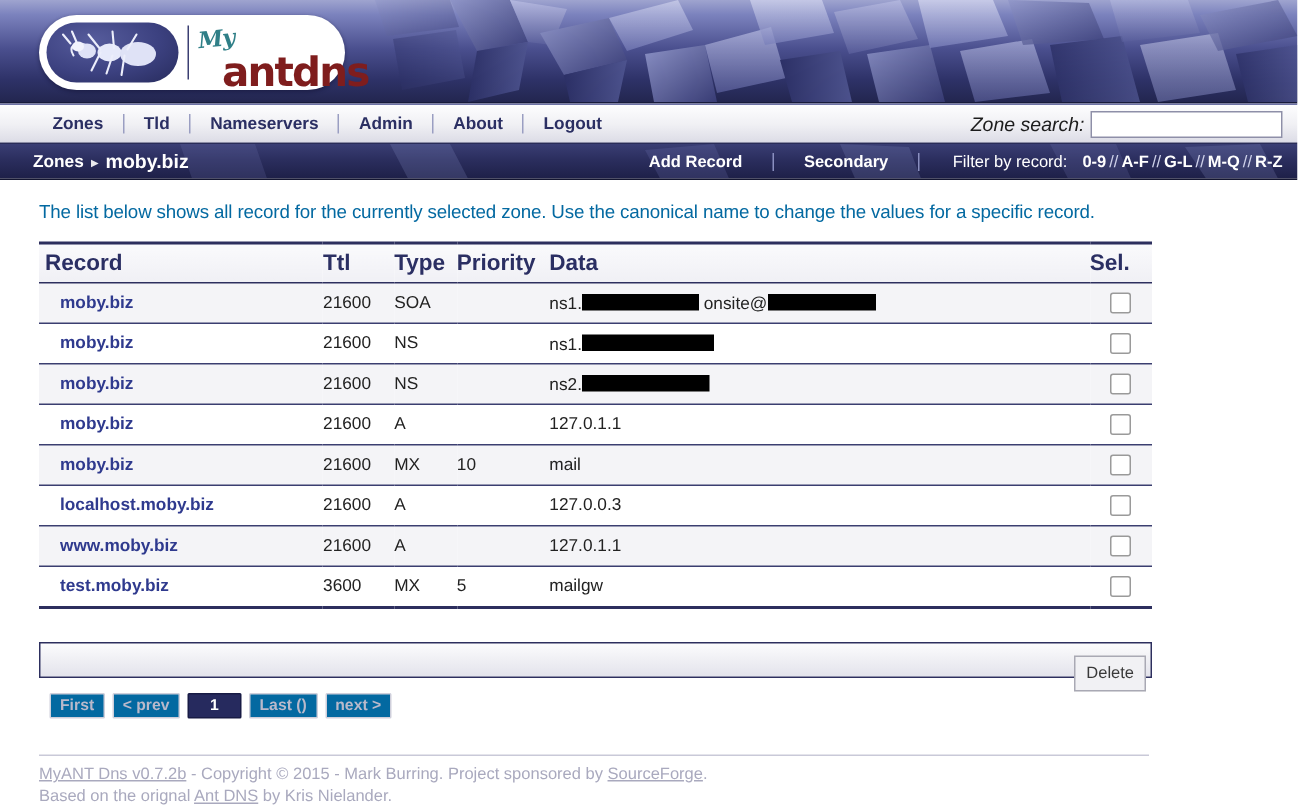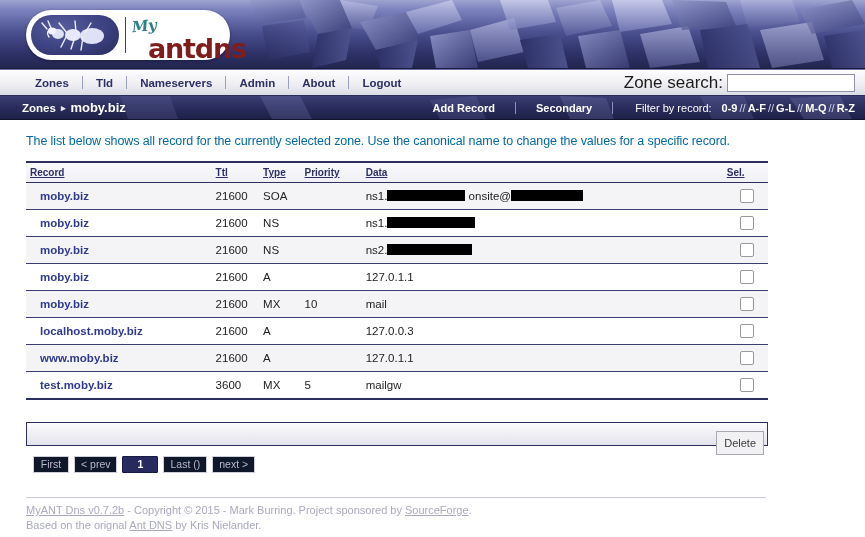--- a/index.html
+++ b/index.html
@@ -115,22 +115,23 @@
   .zone-search {
     position: absolute;
     right: 10px;
     top: 0;
     height: 25px;
     display: flex;
     align-items: center;
     gap: 4px;
   }
   .zone-search label {
-    font-size: 17px;
+    font-size: 13px;
     color: #1c1c1c;
+    font-style: italic;
   }
   .zone-search input {
     width: 120px;
     height: 14px;
     font-family: "Liberation Sans", sans-serif;
     font-size: 11px;
     border: 1px solid #8e8fa8;
     background: #fff;
     padding: 1px 3px;
     box-sizing: content-box;
@@ -192,27 +193,26 @@
   table.records {
     margin: 13px 0 0 26px;
     width: 742px;
     border-collapse: collapse;
     border-top: 2px solid #2d2f5e;
     border-bottom: 2px solid #2d2f5e;
     background: #fff;
   }
   table.records th {
     text-align: left;
-    font-size: 10px;
+    font-size: 15px;
     color: #2b2f63;
     font-weight: bold;
     padding: 4px 0 4px 0;
     background: linear-gradient(180deg,#fafafc 0%, #f0f0f5 100%);
     border-bottom: 1px solid #2d2f5e;
-    text-decoration: underline;
   }
   table.records th.sel-h { text-align: left; color:#2b2f63; }
   table.records td {
     font-size: 11.5px;
     padding: 6px 0 6px 0;
     color: #222;
     border-bottom: 1px solid #3b3e70;
   }
   table.records tr.alt td { background: #f4f4f7; }
   table.records tr:last-child td { border-bottom: none; }
@@ -270,24 +270,25 @@
     gap: 5px;
   }
   .pg {
     min-width: 22px;
     height: 15px;
     padding: 0 6px;
     font-size: 10.5px;
     line-height: 15px;
     text-align: center;
     border: 1px solid #cfcfdb;
-    background: #0f172a;
+    background: #0369a1;
     color: #b9b9cb;
     text-decoration: none;
     border-radius: 1px;
+    font-weight: bold;
   }
   .pg.active {
     background: #262a5e;
     border-color: #181b45;
     color: #ffffff;
     font-weight: bold;
   }
 
   
   .footer {

